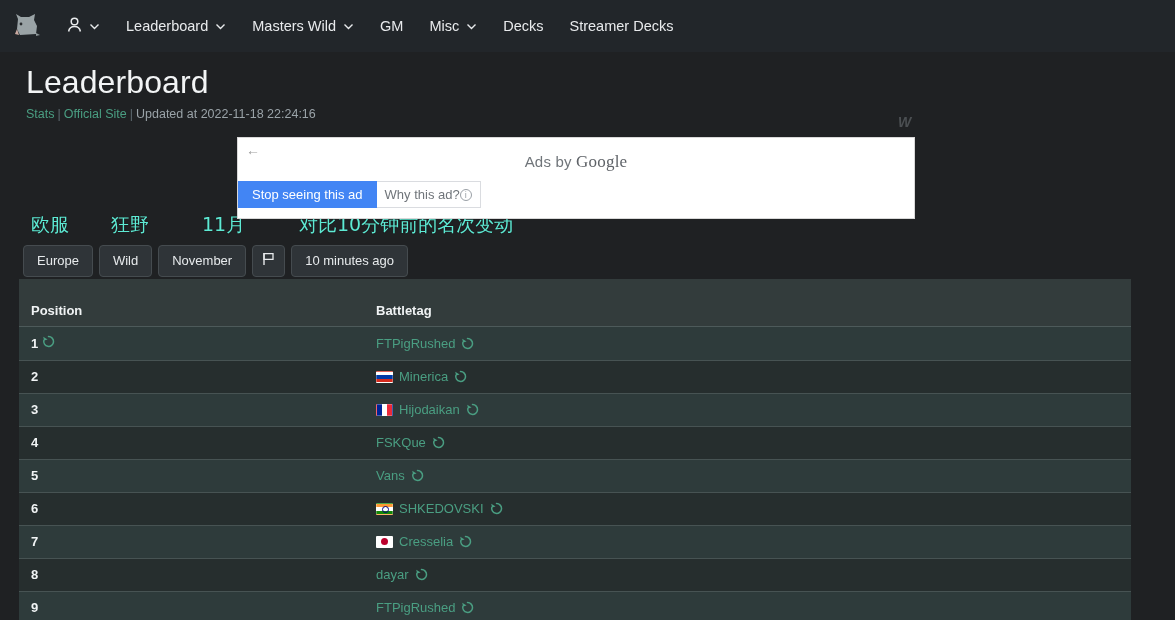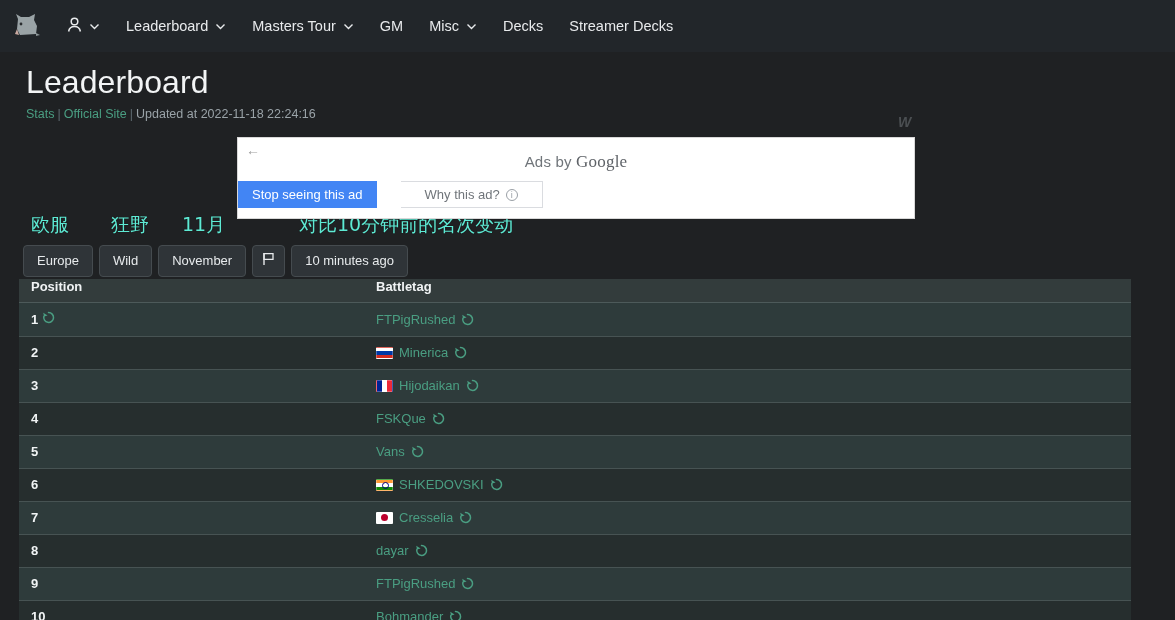--- a/index.html
+++ b/index.html
@@ -63,24 +63,23 @@
     margin-top: 9px; height: 27px;
   }
   .btn-stop {
     background: #4285f4; color: #ffffff;
     font-size: 13px; padding: 0 14px;
     display: flex; align-items: center; justify-content: center;
     border: none; cursor: pointer; font-family: "Liberation Sans", sans-serif;
   }
   .btn-why {
     background: #fff; color: #70757a; border: 1px solid #dadce0;
-    border-left: none; font-size: 13px; padding: 0 24px;
-    display: flex; align-items: center; gap: 6px; cursor: pointer;
+    border-left: none; font-size: 13px; padding: 0 8px;
+    display: flex; align-items: center; cursor: pointer;
     font-family: "Liberation Sans", sans-serif;
-    margin-left: 24px;
   }
   .info-i {
     display: inline-block; width: 12px; height: 12px;
     border: 1px solid #9aa0a6; border-radius: 50%;
     font-size: 9px; line-height: 11px; text-align: center; color: #9aa0a6;
   }
   .ad-mark {
     position: absolute; left: 898px; top: 114px;
     color: #4b4f52; font-size: 14px; font-weight: bold;
     font-style: italic; z-index: 10; letter-spacing: -1px;
@@ -88,21 +87,21 @@
 
   
   .annots { position: absolute; left: 0; top: 212px; width: 100%; height: 28px; }
   .annot {
     position: absolute; color: #5eead4; font-size: 19px;
     font-family: "DejaVu Sans", sans-serif; white-space: nowrap;
     text-shadow: 0 0 1px rgba(0,0,0,.6);
   }
   .an-1 { left: 31px; }
   .an-2 { left: 111px; }
-  .an-3 { left: 182px; }
+  .an-3 { left: 202px; }
   .an-4 { left: 299px; }
 
   
   .filters {
     position: absolute; left: 23px; top: 245px;
     display: flex; gap: 6px; z-index: 5;
   }
   .filter-btn {
     background: #2f3438; border: 1px solid #454b4f; border-radius: 4px;
     color: #e7eaec; font-size: 13px;
@@ -110,21 +109,21 @@
     font-family: "Liberation Sans", sans-serif; line-height: 1.25;
   }
   .filter-btn.icon-only { padding: 6px 9px; display: flex; align-items: center; }
 
   
   .table-wrap { position: absolute; left: 19px; top: 279px; width: 1112px; }
   table { width: 100%; border-collapse: collapse; table-layout: fixed; }
   thead th {
     background: #333c3c; color: #f0f3f4;
     font-size: 13px; font-weight: bold; text-align: left;
-    padding: 0 0 8px 12px; border-bottom: 1px solid #4d5a5a; margin-left: 48px;
+    padding: 24px 0 8px 12px; border-bottom: 1px solid #4d5a5a; margin-left: 48px;
   }
   th.col-pos { width: 345px; }
   tbody td {
     font-size: 13px; padding: 8px 0 9px 12px;
     border-bottom: 1px solid #475353; color: #eef1f2;
   }
   tbody tr:nth-child(odd) td { background: #2e3b3b; }
   tbody tr:nth-child(even) td { background: #262e2e; }
   td.pos { font-weight: bold; color: #f1f4f5; }
   .tag-cell { display: flex; align-items: center; gap: 6px; }
@@ -183,21 +182,21 @@
     <div class="nav-item">
       <span>Leaderboard</span>
       <span class="chev">
         <svg width="11" height="11" viewBox="0 0 11 11">
             <path d="M1.5 3.5 L5.5 7.5 L9.5 3.5" fill="none" stroke="#e8eaec" stroke-width="1.4"></path>
           </svg>
       </span>
     </div>
 
     <div class="nav-item">
-      <span>Masters Tour</span>
+      <span>Masters Wild</span>
       <span class="chev">
         <svg width="11" height="11" viewBox="0 0 11 11">
             <path d="M1.5 3.5 L5.5 7.5 L9.5 3.5" fill="none" stroke="#e8eaec" stroke-width="1.4"></path>
           </svg>
       </span>
     </div>
 
     <div class="nav-item">
       <span>GM</span>
     </div>

